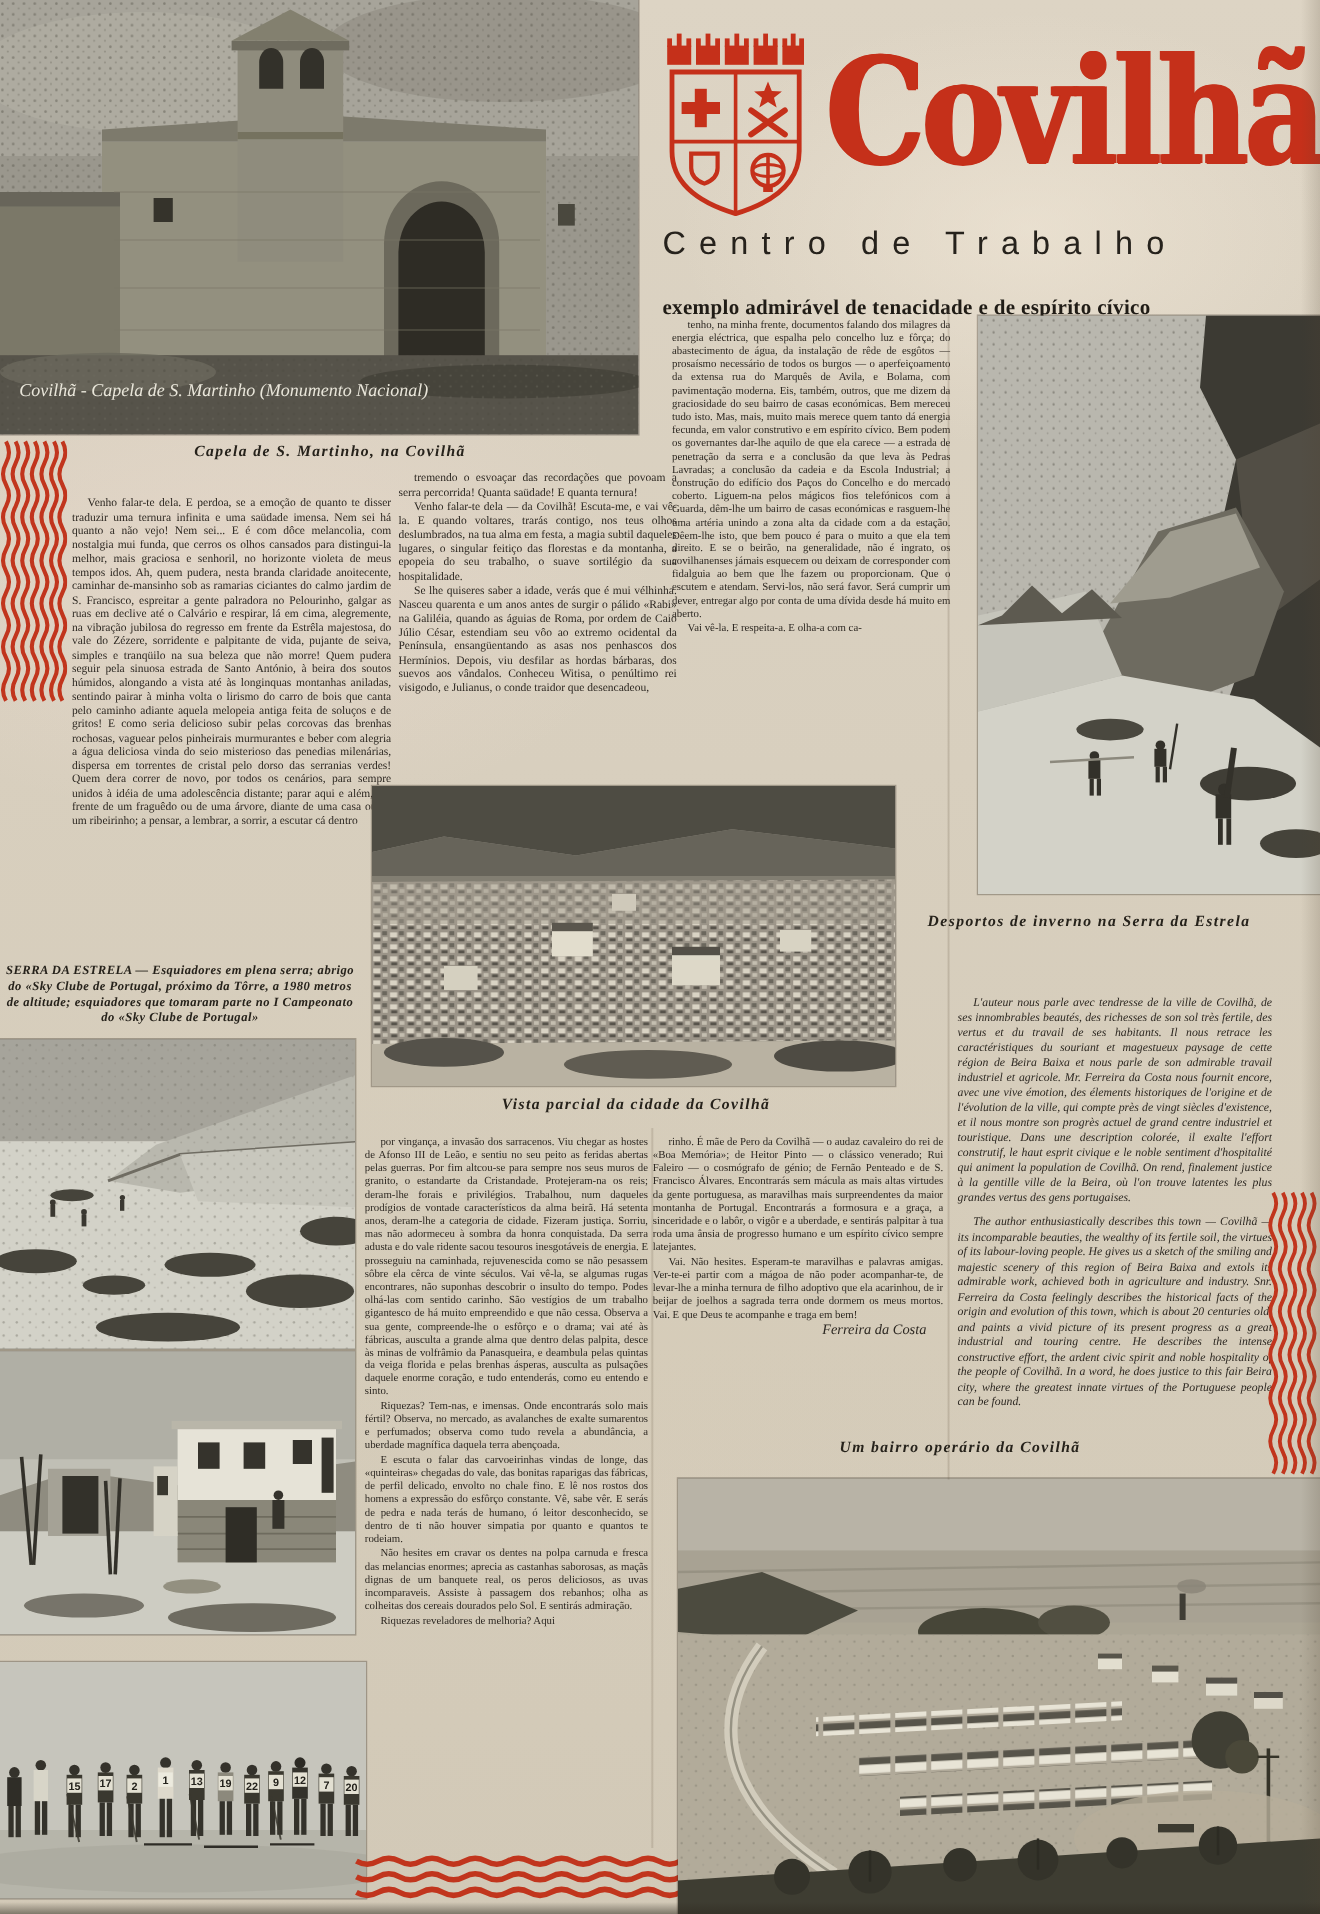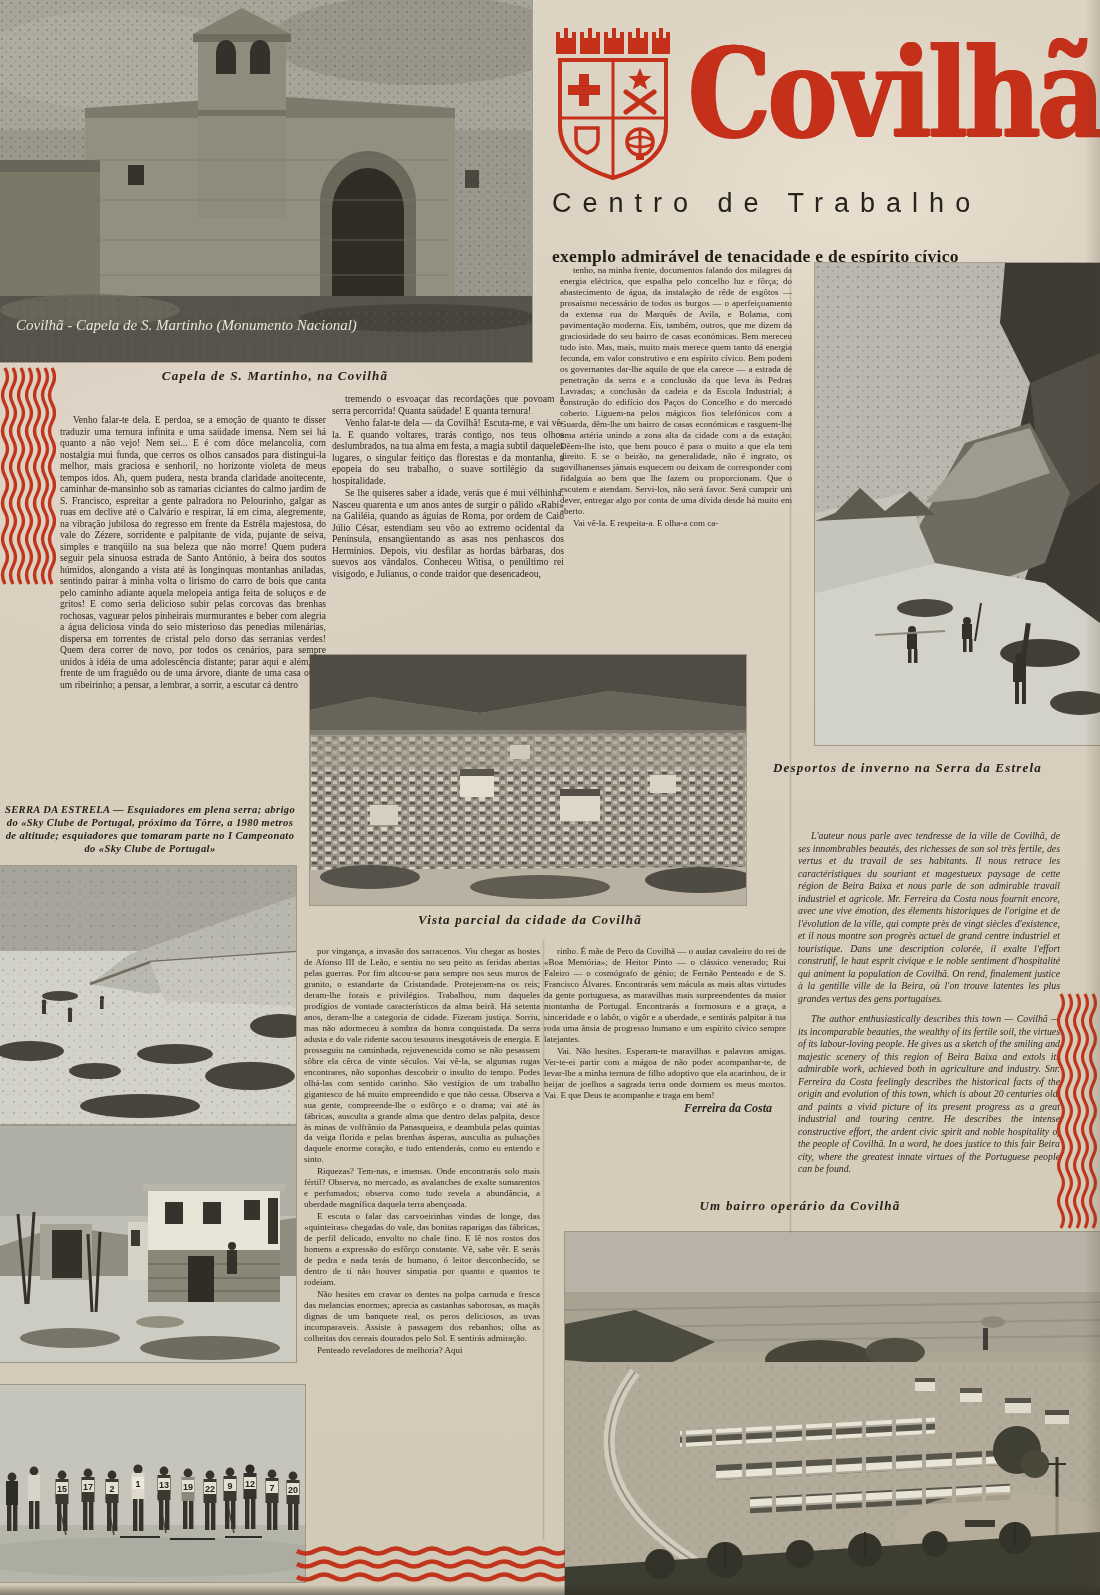--- a/index.html
+++ b/index.html
@@ -27,21 +27,21 @@
   .subtitle{font-family:"Liberation Serif",serif;font-weight:700;font-size:17.5px;color:#201c16;white-space:nowrap;letter-spacing:.3px;}
   
   .col{font-size:9.6px;line-height:1.2;text-align:justify;overflow:hidden;color:#2d2822;}
   .col p{margin:0;text-indent:13px;}
   .col p + p{margin-top:1px;}
   .col.small{font-size:9px;line-height:1.22;}
   .caption{font-style:italic;font-weight:700;font-size:13px;letter-spacing:1.2px;text-align:center;color:#26221b;}
   .caption.sm{font-size:10.5px;letter-spacing:.4px;line-height:1.25;}
   .summary{font-style:italic;font-size:9.8px;line-height:1.28;text-align:justify;color:#2d2822;overflow:hidden;}
   .summary p{margin:0;text-indent:13px;}
-  .signature{font-style:italic;font-weight:700;font-size:12px;text-align:right;padding-right:14px;}
+  .signature{font-style:italic;font-weight:400;font-size:12px;text-align:right;padding-right:14px;}
   .crease{background:linear-gradient(90deg,rgba(255,255,255,0),rgba(101,86,66,.22),rgba(255,255,255,0));}
   .edge-shadow-right{background:linear-gradient(90deg,rgba(80,66,48,0),rgba(80,66,48,.18));}
   .edge-shadow-bottom{background:linear-gradient(0deg,rgba(45,40,30,.5),rgba(45,40,30,0));}
 </style>
 </head>
 <body>
 
 <div id="page">
 
   <div class="abs photo" style="left:0;top:0;width:532px;height:362px;">
@@ -472,21 +472,21 @@
       <ellipse cx="390" cy="225" rx="55" ry="13" fill="#4e4b43"></ellipse>
     </svg>
   </div>
   <div class="abs caption" style="left:340px;top:912px;width:380px;">Vista parcial da cidade da Covilhã</div>
 
   <div class="abs col small" style="left:304px;top:946px;width:236px;height:592px;">
     <p>por vingança, a invasão dos sarracenos. Viu chegar as hostes de Afonso III de Leão, e sentiu no seu peito as feridas abertas pelas guerras. Por fim altcou-se para sempre nos seus muros de granito, o estandarte da Cristandade. Protejeram-na os reis; deram-lhe forais e privilégios. Trabalhou, num daqueles prodígios de vontade característicos da alma beirã. Há setenta anos, deram-lhe a categoria de cidade. Fizeram justiça. Sorriu, mas não adormeceu à sombra da honra conquistada. Da serra adusta e do vale ridente sacou tesouros inesgotáveis de energia. E prosseguiu na caminhada, rejuvenescida como se não pesassem sôbre ela cêrca de vinte séculos. Vai vê-la, se algumas rugas encontrares, não suponhas descobrir o insulto do tempo. Podes olhá-las com sentido carinho. São vestígios de um trabalho gigantesco de há muito empreendido e que não cessa. Observa a sua gente, compreende-lhe o esfôrço e o drama; vai até às fábricas, ausculta a grande alma que dentro delas palpita, desce às minas de volfrâmio da Panasqueira, e deambula pelas quintas da veiga florida e pelas brenhas ásperas, ausculta as pulsações daquele enorme coração, e tudo entenderás, como eu entendo e sinto.</p>
     <p>Riquezas? Tem-nas, e imensas. Onde encontrarás solo mais fértil? Observa, no mercado, as avalanches de exalte sumarentos e perfumados; observa como tudo revela a abundância, a uberdade magnífica daquela terra abençoada.</p>
     <p>E escuta o falar das carvoeirinhas vindas de longe, das «quinteiras» chegadas do vale, das bonitas raparigas das fábricas, de perfil delicado, envolto no chale fino. E lê nos rostos dos homens a expressão do esfôrço constante. Vê, sabe vêr. E serás de pedra e nada terás de humano, ó leitor desconhecido, se dentro de ti não houver simpatia por quanto e quantos te rodeiam.</p>
     <p>Não hesites em cravar os dentes na polpa carnuda e fresca das melancias enormes; aprecia as castanhas saborosas, as maçãs dignas de um banquete real, os peros deliciosos, as uvas incomparaveis. Assiste à passagem dos rebanhos; olha as colheitas dos cereais dourados pelo Sol. E sentirás admiração.</p>
-    <p>Penteado reveladores de melhoria? Aqui</p>
+    <p>Riquezas reveladores de melhoria? Aqui</p>
   </div>
 
   <div class="abs col small" style="left:544px;top:946px;width:242px;height:226px;">
     <p>rinho. É mãe de Pero da Covilhã — o audaz cavaleiro do rei de «Boa Memória»; de Heitor Pinto — o clássico venerado; Rui Faleiro — o cosmógrafo de génio; de Fernão Penteado e de S. Francisco Álvares. Encontrarás sem mácula as mais altas virtudes da gente portuguesa, as maravilhas mais surpreendentes da maior montanha de Portugal. Encontrarás a formosura e a graça, a sinceridade e o labôr, o vigôr e a uberdade, e sentirás palpitar à tua roda uma ânsia de progresso humano e um espírito cívico sempre latejantes.</p>
     <p>Vai. Não hesites. Esperam-te maravilhas e palavras amigas. Ver-te-ei partir com a mágoa de não poder acompanhar-te, de levar-lhe a minha ternura de filho adoptivo que ela acarinhou, de ir beijar de joelhos a sagrada terra onde dormem os meus mortos. Vai. E que Deus te acompanhe e traga em bem!</p>
     <div class="signature">Ferreira da Costa</div>
   </div>
 
   <div class="abs caption" style="left:600px;top:1198px;width:400px;">Um bairro operário da Covilhã</div>
 

